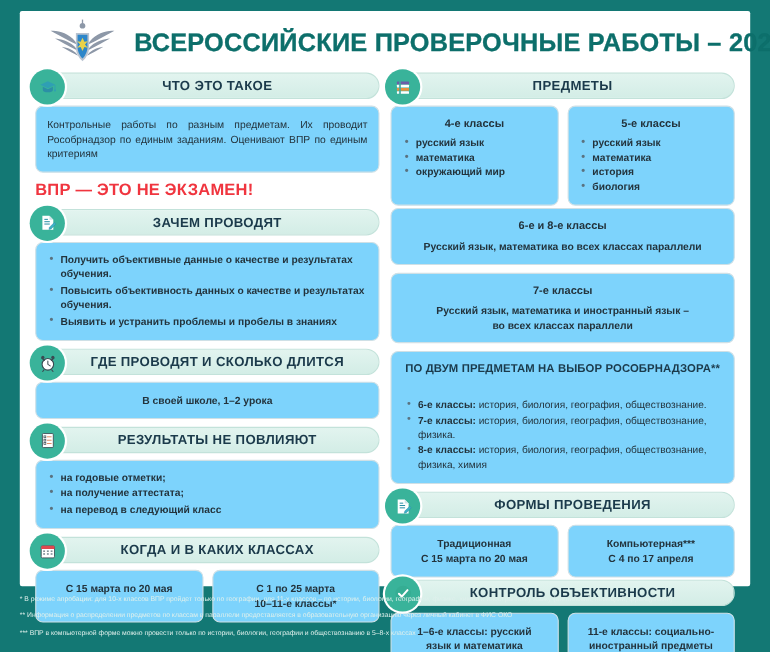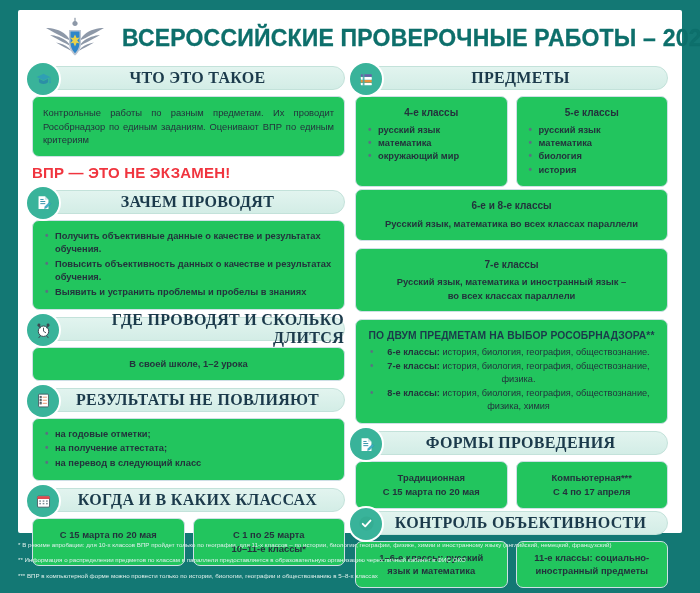--- a/index.html
+++ b/index.html
@@ -51,42 +51,41 @@
   .bar {
     position: relative;
     height: 24px;
     margin: 0 0 6px 0;
     background: linear-gradient(#e2f4ef, #d3ede6);
     border: 1px solid #c3e2da;
     border-radius: 12px;
     display: flex; align-items: center; justify-content: center;
   }
   .bar-title {
-    font-size: 16px;
+    font-size: 12px;
     font-weight: bold;
     color: #1b3a4b;
     letter-spacing: .3px;
     padding-left: 18px;
-    text-align: right;
-    font-family: Liberation Serif, serif;
+    text-align: left;
   }
   .bar .ico {
     position: absolute;
     left: -6px; top: -4px;
     width: 32px; height: 32px;
     border-radius: 50%;
     background: #39b39a;
     display: flex; align-items: center; justify-content: center;
     box-shadow: 0 0 0 2px #ffffff;
   }
   .bar .ico svg { display: block; }
 
   
   .panel {
-    background: #22c55e;
+    background: #7dd3fc;
     border: 1px solid #cfe0e6;
     border-radius: 7px;
     padding: 7px 10px;
     margin-bottom: 7px;
     font-size: 9.4px;
     color: #23333c;
     line-height: 1.45;
   }
   .panel.center { text-align: center; }
   .panel.just { text-align: justify; }
@@ -130,21 +129,21 @@
   .ttl-bold {
     text-align: center;
     font-weight: bold;
     font-size: 10.3px;
     color: #1b3a4b;
     letter-spacing: .1px;
     margin-bottom: 2px;
   }
   .line-c { text-align: center; font-weight: bold; font-size: 9.4px; }
 
-  .choice-list { list-style: none; margin-top: 2px; text-align: center; }
+  .choice-list { list-style: none; margin-top: 18px; }
   .choice-list li {
     position: relative;
     padding-left: 14px;
     margin-bottom: 1px;
     font-size: 9.2px;
     line-height: 1.42;
     color: #23333c;
   }
   .choice-list li::before {
     content: "•";
@@ -322,22 +321,22 @@
               <li>русский язык</li>
               <li>математика</li>
               <li>окружающий мир</li>
             </ul>
           </div>
           <div class="panel sp">
             <div class="sub-head">5-е классы</div>
             <ul class="dots tight">
               <li>русский язык</li>
               <li>математика</li>
+              <li>история</li>
               <li>биология</li>
-              <li>история</li>
             </ul>
           </div>
         </div>
 
         <div class="panel center sp">
           <div class="sub-head">6-е и 8-е классы</div>
           <div class="line-c">Русский язык, математика во всех классах параллели</div>
         </div>
 
         <div class="panel center sp">

